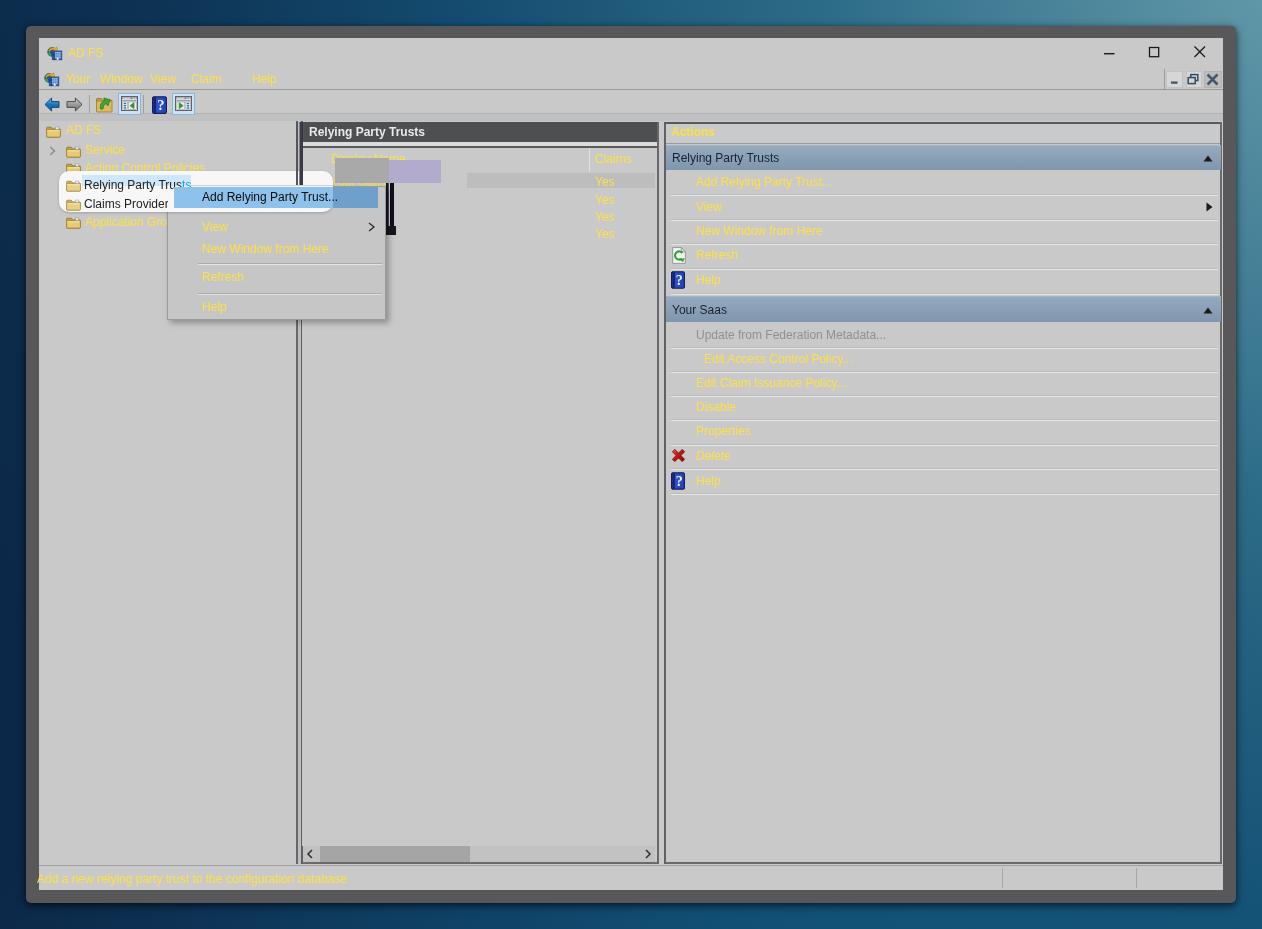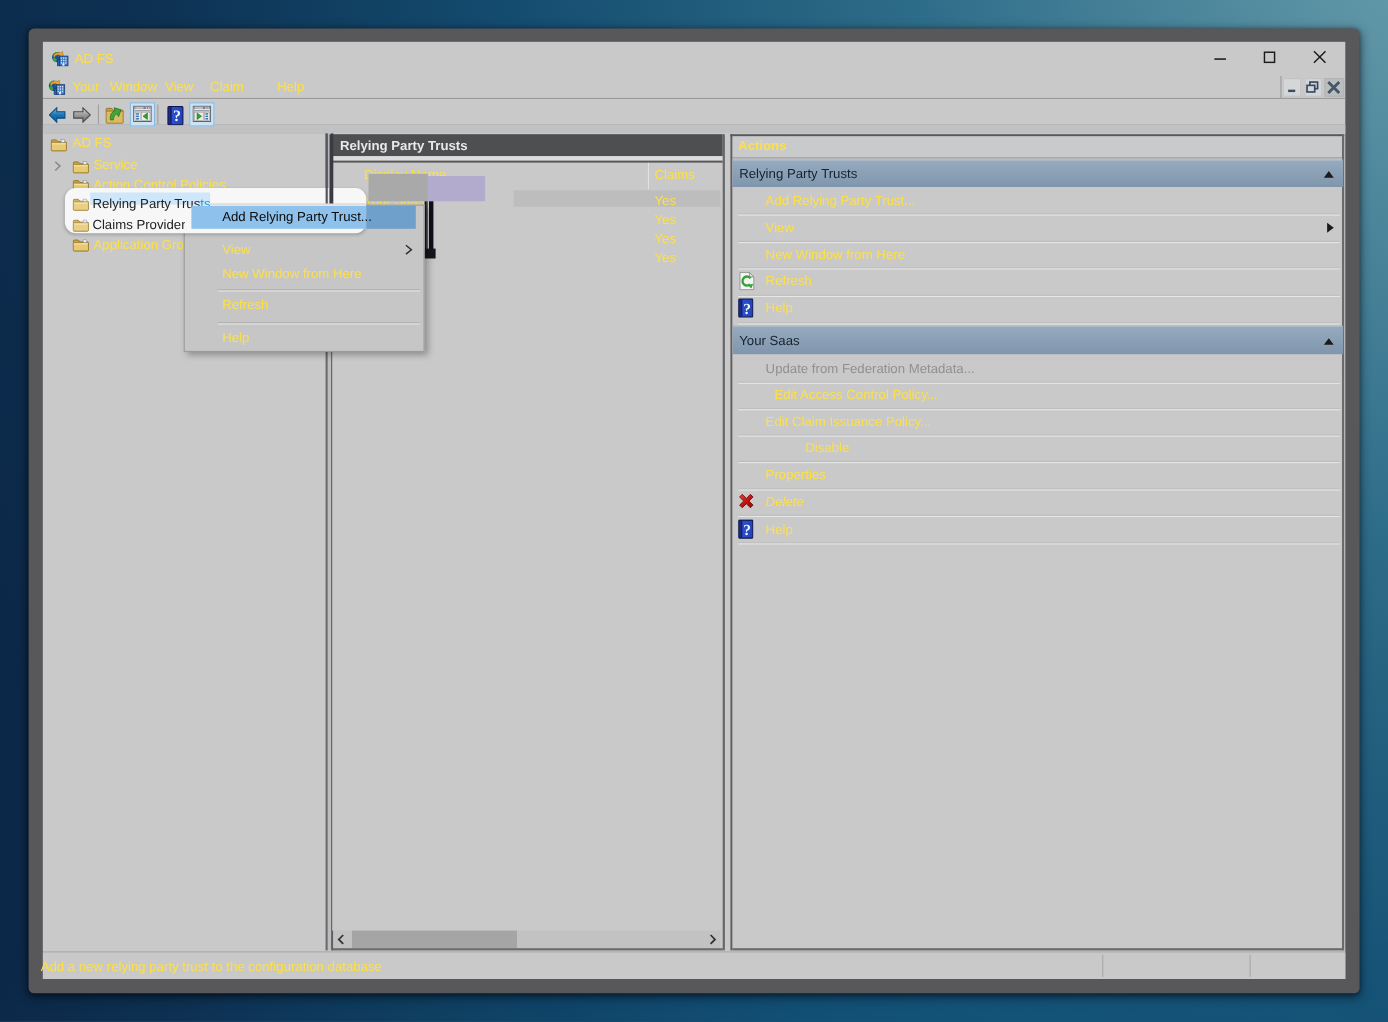--- a/index.html
+++ b/index.html
@@ -263,21 +263,21 @@
   </svg>
 <div class="t" style="left:696px;top:327px;height:16px;line-height:16px;color:#8f9094;">Update from Federation Metadata...</div>
 <div class="a" style="left:671px;top:347px;width:547px;height:1px;background:#bcbcbc;"></div>
 <div class="a" style="left:671px;top:348px;width:547px;height:1px;background:#e6e6e6;"></div>
 <div class="t" style="left:704px;top:350.5px;height:16px;line-height:16px;">Edit Access Control Policy...</div>
 <div class="a" style="left:671px;top:371px;width:547px;height:1px;background:#bcbcbc;"></div>
 <div class="a" style="left:671px;top:372px;width:547px;height:1px;background:#e6e6e6;"></div>
 <div class="t" style="left:696px;top:374.5px;height:16px;line-height:16px;">Edit Claim Issuance Policy...</div>
 <div class="a" style="left:671px;top:395px;width:547px;height:1px;background:#bcbcbc;"></div>
 <div class="a" style="left:671px;top:396px;width:547px;height:1px;background:#e6e6e6;"></div>
-<div class="t" style="left:696px;top:398.5px;height:16px;line-height:16px;margin-left:36px;">Disable</div>
+<div class="t" style="left:696px;top:398.5px;height:16px;line-height:16px;">Disable</div>
 <div class="a" style="left:671px;top:419px;width:547px;height:1px;background:#bcbcbc;"></div>
 <div class="a" style="left:671px;top:420px;width:547px;height:1px;background:#e6e6e6;"></div>
 <div class="t" style="left:696px;top:422.5px;height:16px;line-height:16px;">Properties</div>
 <div class="a" style="left:671px;top:443.5px;width:547px;height:1px;background:#bcbcbc;"></div>
 <div class="a" style="left:671px;top:444.5px;width:547px;height:1px;background:#e6e6e6;"></div>
 <svg class="a" style="left:670px;top:446.5px;" width="17" height="18" viewBox="0 0 17 18">
   <defs>
       <linearGradient id="rx" x1="0" y1="0" x2="1" y2="1">
     <stop offset="0" stop-color="#e84438"></stop>
         <stop offset="0.5" stop-color="#c41210"></stop>

